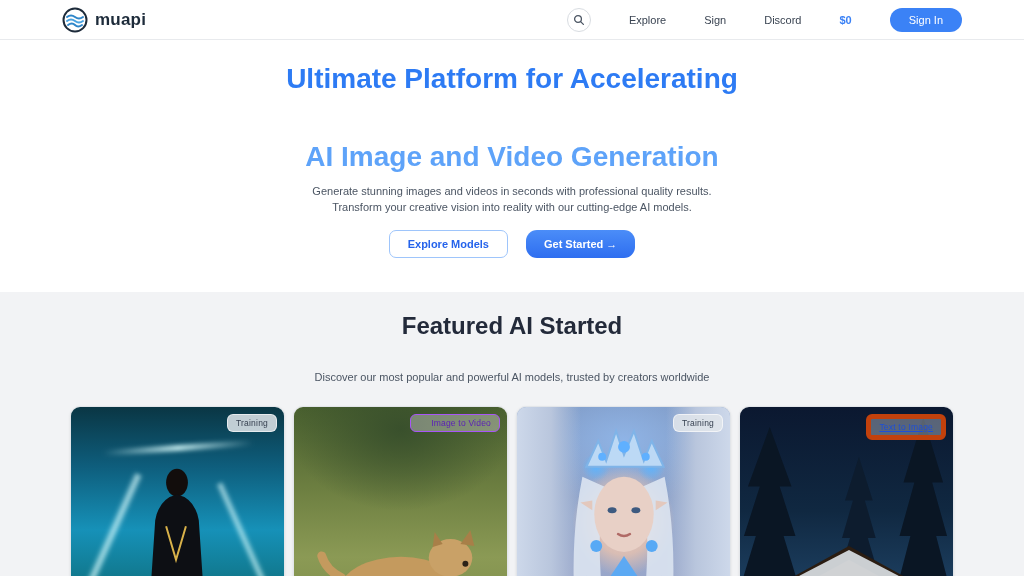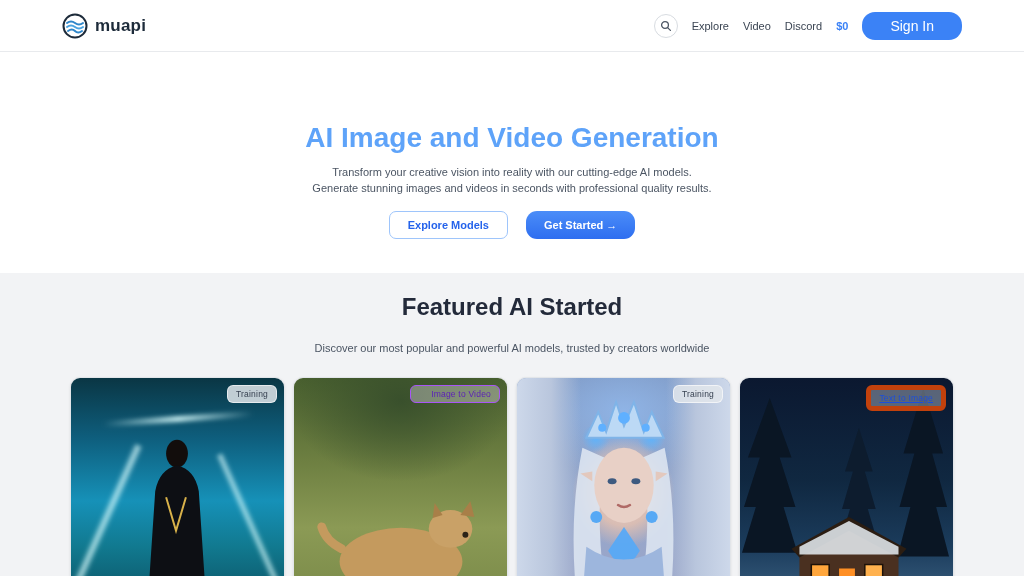--- a/index.html
+++ b/index.html
@@ -1,36 +1,36 @@
 <!DOCTYPE html>
 <html><head>
 <meta charset="utf-8">
 <style>
   * { margin:0; padding:0; box-sizing:border-box; }
   html,body { width:1024px; height:576px; overflow:hidden; }
   body { font-family:"Liberation Sans", sans-serif; background:#ffffff; }
 
   
   .header {
-    height:52px; background:#ffffff; border-bottom:1px solid #e8eaed;
+    height:40px; background:#ffffff; border-bottom:1px solid #e8eaed;
     display:flex; align-items:center; justify-content:space-between;
     padding:0 62px 0 62px;
   }
   .brand { display:flex; align-items:center; gap:7px; cursor:pointer; }
   .brand-name { font-size:17px; font-weight:bold; color:#1d2b3a; letter-spacing:0.2px; }
-  .header-right { display:flex; align-items:center; gap:14px; }
+  .header-right { display:flex; align-items:center; gap:38px; }
   .search-btn {
     width:24px; height:24px; border-radius:50%; border:1px solid #d8dce1;
     background:#fff; display:flex; align-items:center; justify-content:center; cursor:pointer;
   }
   .nav-link { font-size:11px; color:#3a4452; text-decoration:none; cursor:pointer; }
   .balance { font-size:11px; color:#3b82f6; font-weight:bold; }
   .signin-btn {
     background:#3b82f6; color:#ffffff; border:none; border-radius:13px;
-    padding:6px 28px; font-size:14px; cursor:pointer; font-family:inherit;
+    padding:6px 19px; font-size:11px; cursor:pointer; font-family:inherit;
   }
 
   
   .hero { background:#ffffff; text-align:center; padding:23px 0 34px 0; }
   .hero-title { font-size:28px; font-weight:bold; line-height:31px; }
   .hero-title .line1 { color:#2d7bf4; display:block; }
   .hero-title .line2 { color:#5ea3f9; display:block;margin-top:47px; }
   .hero-sub { margin-top:11px; font-size:11px; color:#4b5563; line-height:16px; }
   .hero-actions { margin-top:15px; display:flex; justify-content:center; gap:18px; }
   .btn-outline {
@@ -38,21 +38,21 @@
     padding:7px 18px; font-size:11px; font-weight:bold; cursor:pointer; font-family:inherit;
   }
   .btn-primary {
     background:linear-gradient(180deg,#4b8df8,#2e6ef0); border:none; color:#ffffff; border-radius:11px;
     padding:7px 18px; font-size:11px; font-weight:bold; cursor:pointer; font-family:inherit;
   }
 
   
   .featured { background:#f2f3f5; padding:20px 0 10px 0; height:358px; }
   .featured-title { text-align:center; font-size:24px; font-weight:bold; color:#232a3a; }
-  .featured-sub { text-align:center; font-size:11px; color:#4b5563; margin-top:21px; }
+  .featured-sub { text-align:center; font-size:11px; color:#4b5563; margin-top:31px; }
   .cards { margin:23px auto 0 auto; width:884px; display:flex; gap:8px; }
   .card {
     width:215px; height:275px; border-radius:10px; overflow:hidden; position:relative;
     background:#fff; border:1px solid #e2e5e9; box-shadow:0 1px 3px rgba(0,0,0,0.08); cursor:pointer;
   }
   .card-img { position:absolute; inset:0; }
   .badge {
     position:absolute; top:7px; right:7px; font-size:8.5px; padding:3px 8px; border-radius:6px;
     z-index:3; letter-spacing:0.2px;
   }
@@ -108,34 +108,35 @@
   <div class="header-right">
     <button class="search-btn">
       <span style="display:flex;">
         <svg width="12" height="12" viewBox="0 0 12 12">
           <circle cx="5" cy="5" r="3.4" fill="none" stroke="#4b5563" stroke-width="1.3"></circle>
           <line x1="7.6" y1="7.6" x2="10.4" y2="10.4" stroke="#4b5563" stroke-width="1.3" stroke-linecap="round"></line>
         </svg>
       </span>
     </button>
     <a class="nav-link">Explore</a>
-    <a class="nav-link">Video</a>
+    <a class="nav-link">Sign</a>
     <a class="nav-link">Discord</a>
     <span class="balance">$0</span>
     <button class="signin-btn">Sign In</button>
   </div>
 </div>
 
 <div class="hero">
   <h1 class="hero-title">
+    <span class="line1">Ultimate Platform for Accelerating</span>
     <span class="line2">AI Image and Video Generation</span>
   </h1>
   <div class="hero-sub">
+    <div>Generate stunning images and videos in seconds with professional quality results.</div>
     <div>Transform your creative vision into reality with our cutting-edge AI models.</div>
-    <div>Generate stunning images and videos in seconds with professional quality results.</div>
   </div>
   <div class="hero-actions">
     <button class="btn-outline">Explore Models</button>
     <button class="btn-primary">Get Started →</button>
   </div>
 </div>
 
 <div class="featured">
   <h2 class="featured-title">Featured AI Started</h2>
   <div class="featured-sub">Discover our most popular and powerful AI models, trusted by creators worldwide</div>

